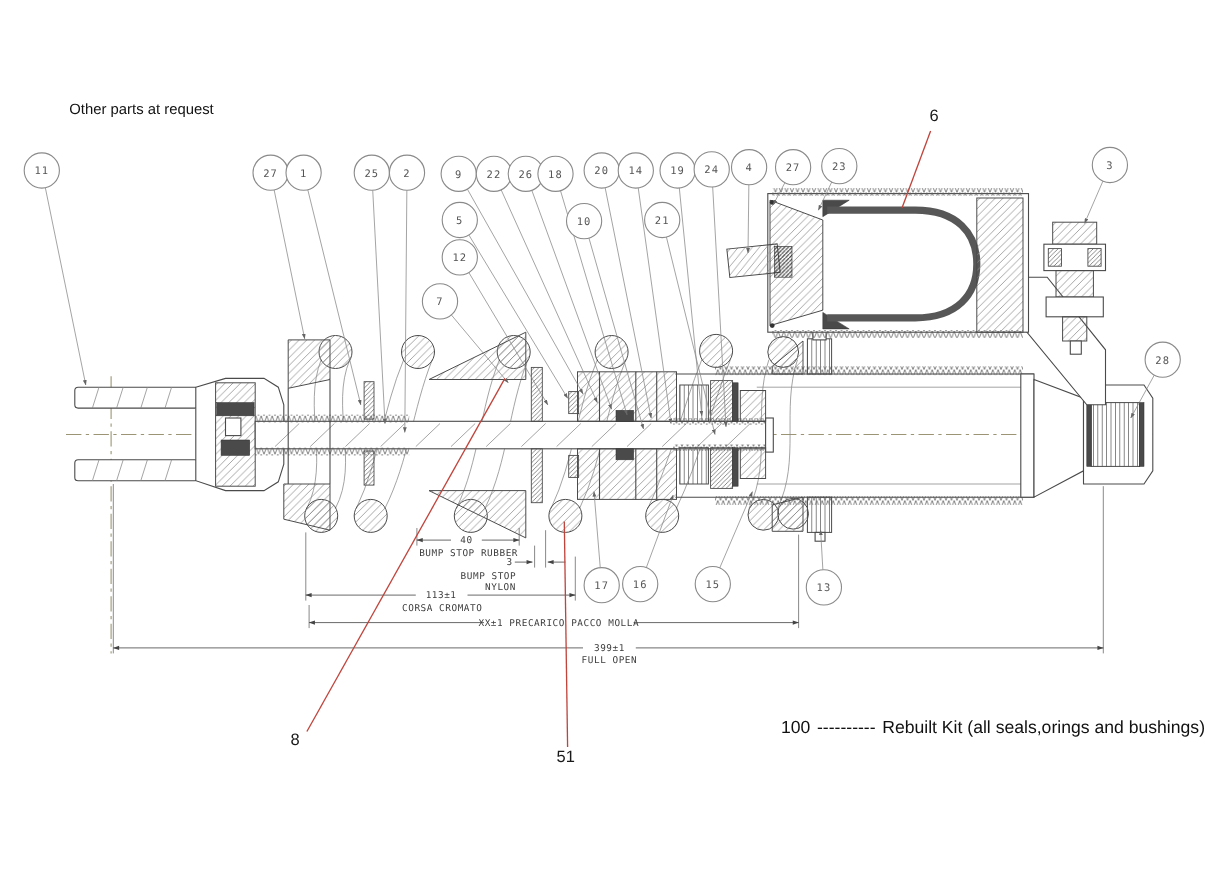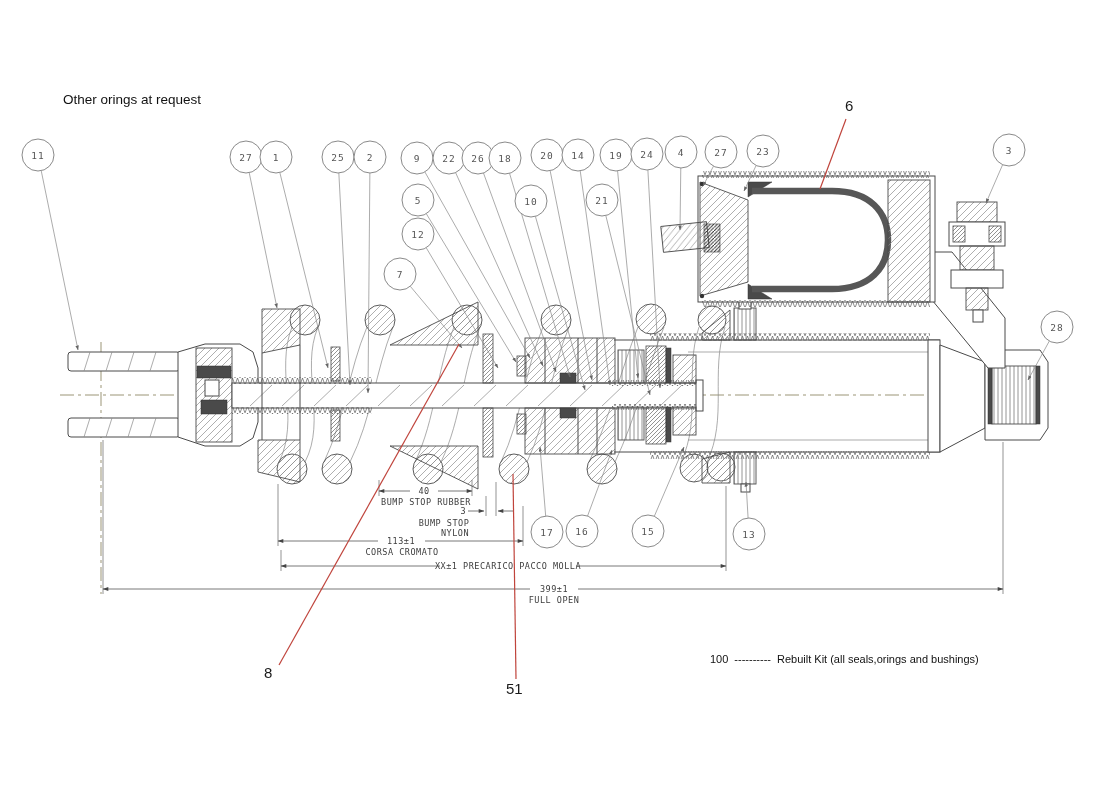--- a/index.html
+++ b/index.html
@@ -1,21 +1,21 @@
 <!DOCTYPE html>
 <html><head>
 <meta charset="utf-8">
 <style>
   html,body{margin:0;padding:0;background:#fff;}
   .canvas{position:relative;width:1100px;height:800px;background:#ffffff;overflow:hidden;
           font-family:"Liberation Sans",sans-serif;color:#1a1a1a;}
   svg{position:absolute;left:0;top:0;}
   .note{position:absolute;font-size:13.5px;color:#111;white-space:nowrap;}
   .red-num{position:absolute;font-size:15px;color:#1a1a1a;white-space:nowrap;}
-  .kit-line{position:absolute;font-size:11px;color:#111;white-space:nowrap;}
+  .kit-line{position:absolute;font-size:16px;color:#111;white-space:nowrap;}
   .kit-line span{margin-right:6px;}
   
   .ol{fill:#ffffff;stroke:#4a4a4a;stroke-width:1;}
   .oln{fill:none;stroke:#4a4a4a;stroke-width:1;}
   .thin{fill:none;stroke:#888;stroke-width:0.7;}
   .dark{fill:#4a4a4a;stroke:#333;stroke-width:0.5;}
   .hat{fill:url(#h45);stroke:#4a4a4a;stroke-width:0.9;}
   .hatd{fill:url(#h45d);stroke:#4a4a4a;stroke-width:0.8;}
   .vst{fill:url(#vstr);stroke:#4a4a4a;stroke-width:0.9;}
   .thr{fill:url(#thrp);stroke:none;}
@@ -413,21 +413,21 @@
         </g>
       </g>
 
   <g id="red-layer">
         <line x1="846" y1="119" x2="820" y2="189" stroke="#c0443c" stroke-width="1.2"></line>
         <line x1="279" y1="665" x2="459" y2="344" stroke="#c0443c" stroke-width="1.2"></line>
         <line x1="516" y1="679" x2="513" y2="474" stroke="#c0443c" stroke-width="1.2"></line>
       </g>
 </svg>
 
-<div class="note" style="left:63px;top:92px;">Other orings at request</div>
+<div class="note" style="left:63px;top:92px;">Other parts at request</div>
 
 <div class="red-num" style="left:845px;top:97px;">6</div>
 <div class="red-num" style="left:264px;top:664px;">8</div>
 <div class="red-num" style="left:506px;top:680px;">51</div>
 
 <div class="kit-line" style="left:710px;top:653px;">
   <span>100</span><span>----------</span><span>Rebuilt Kit (all seals,orings and bushings)</span>
 </div>
 
 </div>

